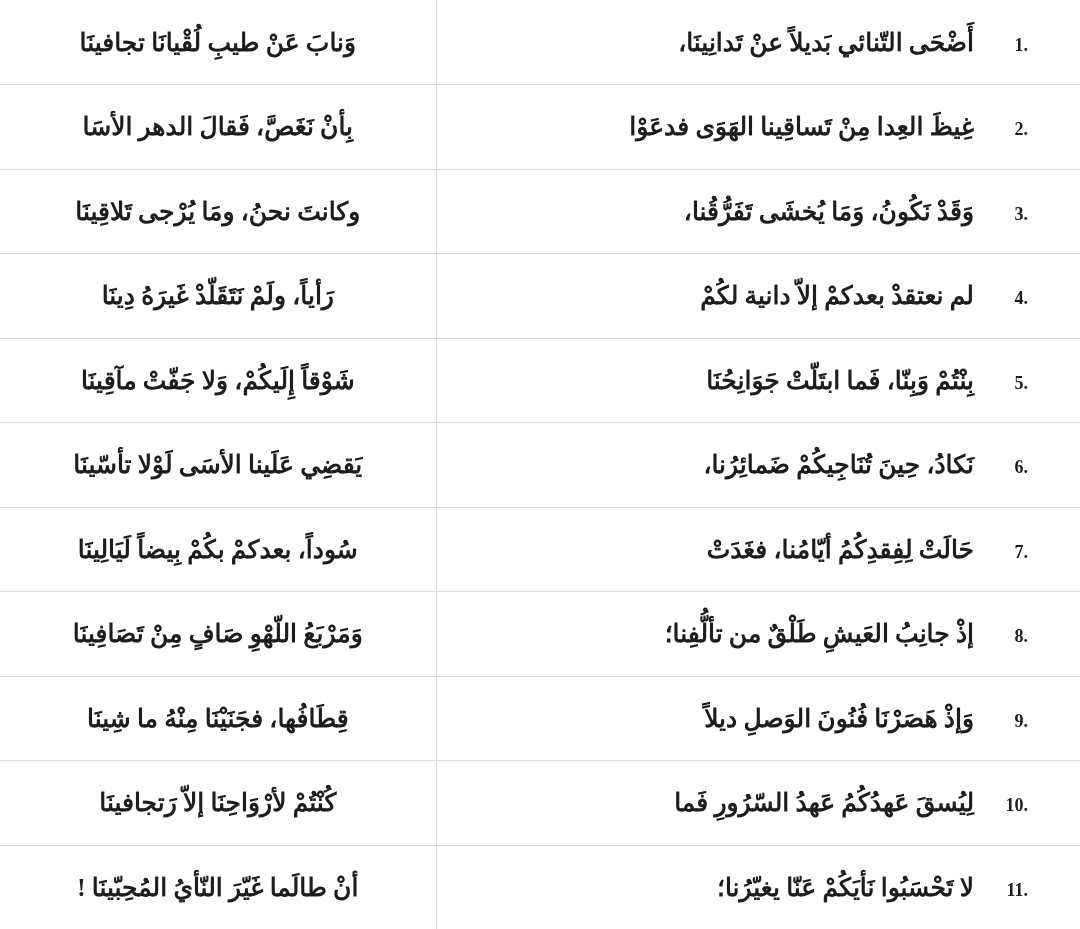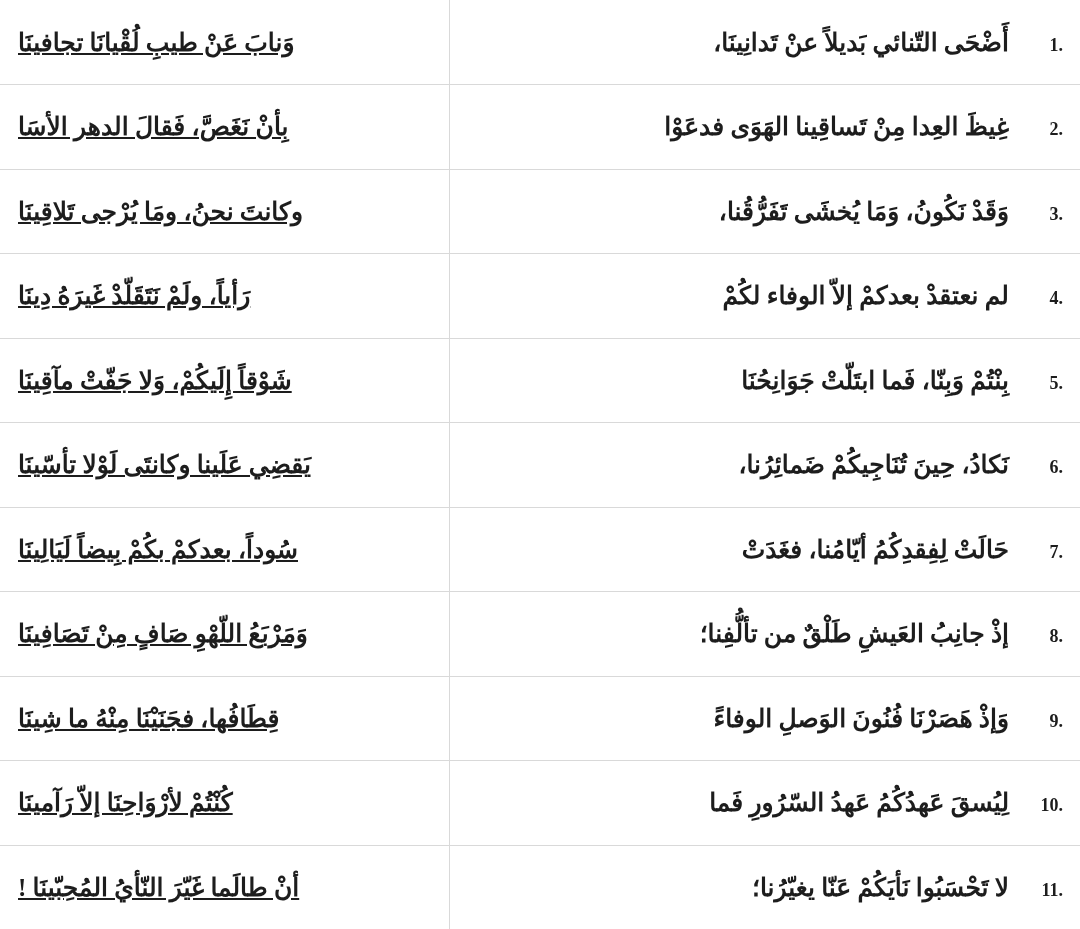--- a/index.html
+++ b/index.html
@@ -36,27 +36,26 @@
   .poem-table tr:first-child td {
     border-top: none;
   }
   .poem-table tr:last-child td {
     border-bottom: 1px solid #d9d9d9;
     margin-left: 12px;
   }
   td.first-hemistich {
     width: 59%;
     text-align: right;
-    padding-right: 17px;
+    padding-right: 52px;
     border-left: 1px solid #d9d9d9;
   }
   td.second-hemistich {
     width: 41%;
-    text-align: left;
-    text-decoration: underline;
+    text-align: center;
   }
   .verse-number {
     display: inline-block;
     font-size: 18px;
     font-weight: bold;
     font-family: "Liberation Serif", "DejaVu Serif", serif;
     min-width: 40px;
     text-align: right;
     margin-left: 14px;
     vertical-align: baseline;
@@ -90,72 +89,72 @@
     <tr>
       <td class="first-hemistich">
         <span class="verse-number">.3</span><span class="verse-text">وَقَدْ نَكُونُ، وَمَا يُخشَى تَفَرُّقُنا،</span>
       </td>
       <td class="second-hemistich">
         <span class="verse-text">وكانتَ نحنُ، ومَا يُرْجى تَلاقِينَا</span>
       </td>
     </tr>
     <tr>
       <td class="first-hemistich">
-        <span class="verse-number">.4</span><span class="verse-text">لم نعتقدْ بعدكمْ إلاّ الوفاء لكُمْ</span>
+        <span class="verse-number">.4</span><span class="verse-text">لم نعتقدْ بعدكمْ إلاّ دانية لكُمْ</span>
       </td>
       <td class="second-hemistich">
         <span class="verse-text">رَأياً، ولَمْ نَتَقَلّدْ غَيرَهُ دِينَا</span>
       </td>
     </tr>
     <tr>
       <td class="first-hemistich">
         <span class="verse-number">.5</span><span class="verse-text">بِنْتُمْ وَبِنّا، فَما ابتَلّتْ جَوَانِحُنَا</span>
       </td>
       <td class="second-hemistich">
         <span class="verse-text">شَوْقاً إِلَيكُمْ، وَلا جَفّتْ مآقِينَا</span>
       </td>
     </tr>
     <tr>
       <td class="first-hemistich">
         <span class="verse-number">.6</span><span class="verse-text">نَكادُ، حِينَ تُنَاجِيكُمْ ضَمائِرُنا،</span>
       </td>
       <td class="second-hemistich">
-        <span class="verse-text">يَقضِي عَلَينا وكانتَى لَوْلا تأسّينَا</span>
+        <span class="verse-text">يَقضِي عَلَينا الأسَى لَوْلا تأسّينَا</span>
       </td>
     </tr>
     <tr>
       <td class="first-hemistich">
         <span class="verse-number">.7</span><span class="verse-text">حَالَتْ لِفِقدِكُمُ أيّامُنا، فغَدَتْ</span>
       </td>
       <td class="second-hemistich">
         <span class="verse-text">سُوداً، بعدكمْ بكُمْ بِيضاً لَيَالِينَا</span>
       </td>
     </tr>
     <tr>
       <td class="first-hemistich">
         <span class="verse-number">.8</span><span class="verse-text">إذْ جانِبُ العَيشِ طَلْقٌ من تألُّفِنا؛</span>
       </td>
       <td class="second-hemistich">
         <span class="verse-text">وَمَرْبَعُ اللّهْوِ صَافٍ مِنْ تَصَافِينَا</span>
       </td>
     </tr>
     <tr>
       <td class="first-hemistich">
-        <span class="verse-number">.9</span><span class="verse-text">وَإذْ هَصَرْنَا فُنُونَ الوَصلِ الوفاءً</span>
+        <span class="verse-number">.9</span><span class="verse-text">وَإذْ هَصَرْنَا فُنُونَ الوَصلِ ديلاً</span>
       </td>
       <td class="second-hemistich">
         <span class="verse-text">قِطَافُها، فجَنَيْنَا مِنْهُ ما شِينَا</span>
       </td>
     </tr>
     <tr>
       <td class="first-hemistich">
         <span class="verse-number">.10</span><span class="verse-text">لِيُسقَ عَهدُكُمُ عَهدُ السّرُورِ فَما</span>
       </td>
       <td class="second-hemistich">
-        <span class="verse-text">كُنْتُمْ لأرْوَاحِنَا إلاّ رَآمينَا</span>
+        <span class="verse-text">كُنْتُمْ لأرْوَاحِنَا إلاّ رَتجافينَا</span>
       </td>
     </tr>
     <tr>
       <td class="first-hemistich">
         <span class="verse-number">.11</span><span class="verse-text">لا تَحْسَبُوا نَأيَكُمْ عَنّا يغيّرُنا؛</span>
       </td>
       <td class="second-hemistich">
         <span class="verse-text">أنْ طالَما غَيّرَ النّأيُ المُحِبّينَا !</span>
       </td>
     </tr>

